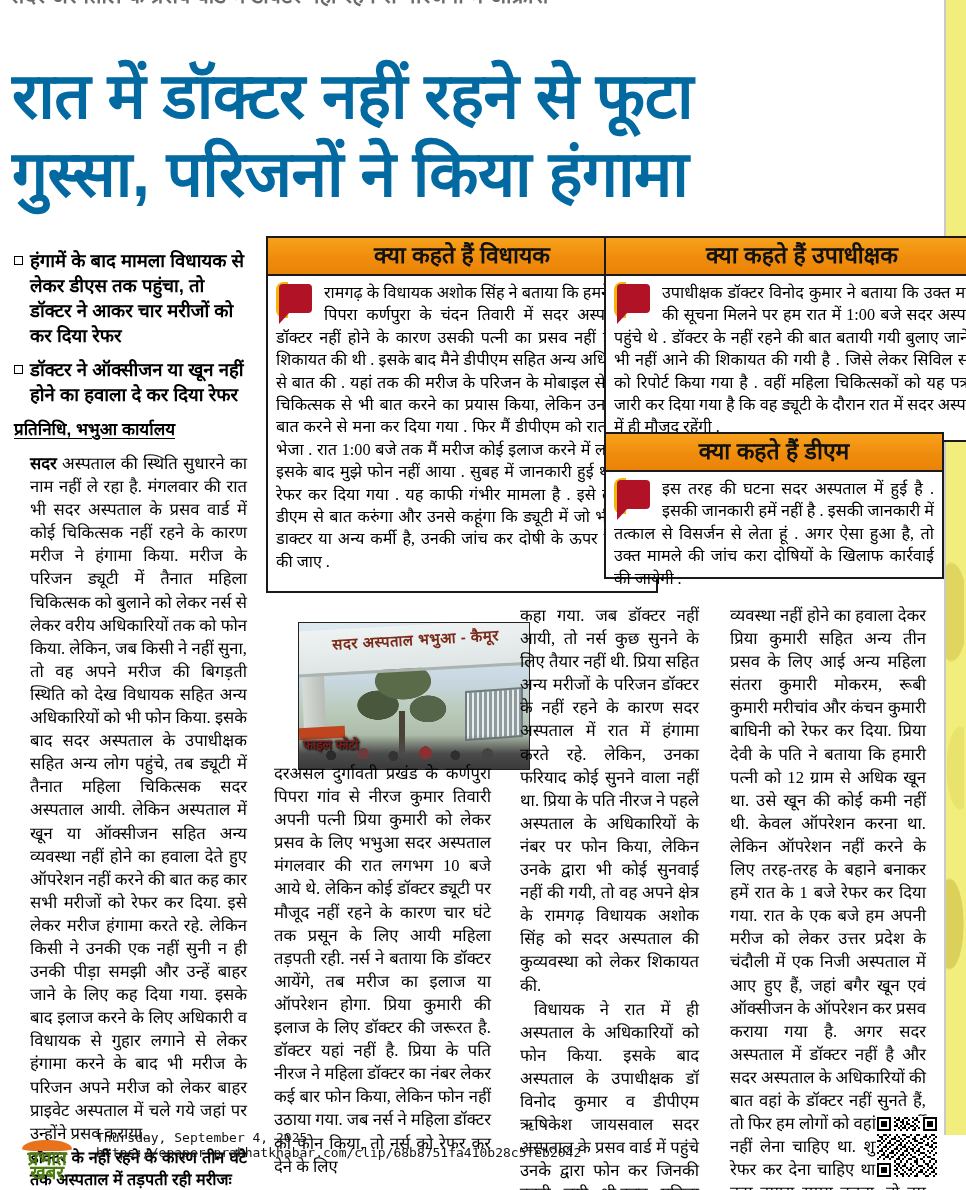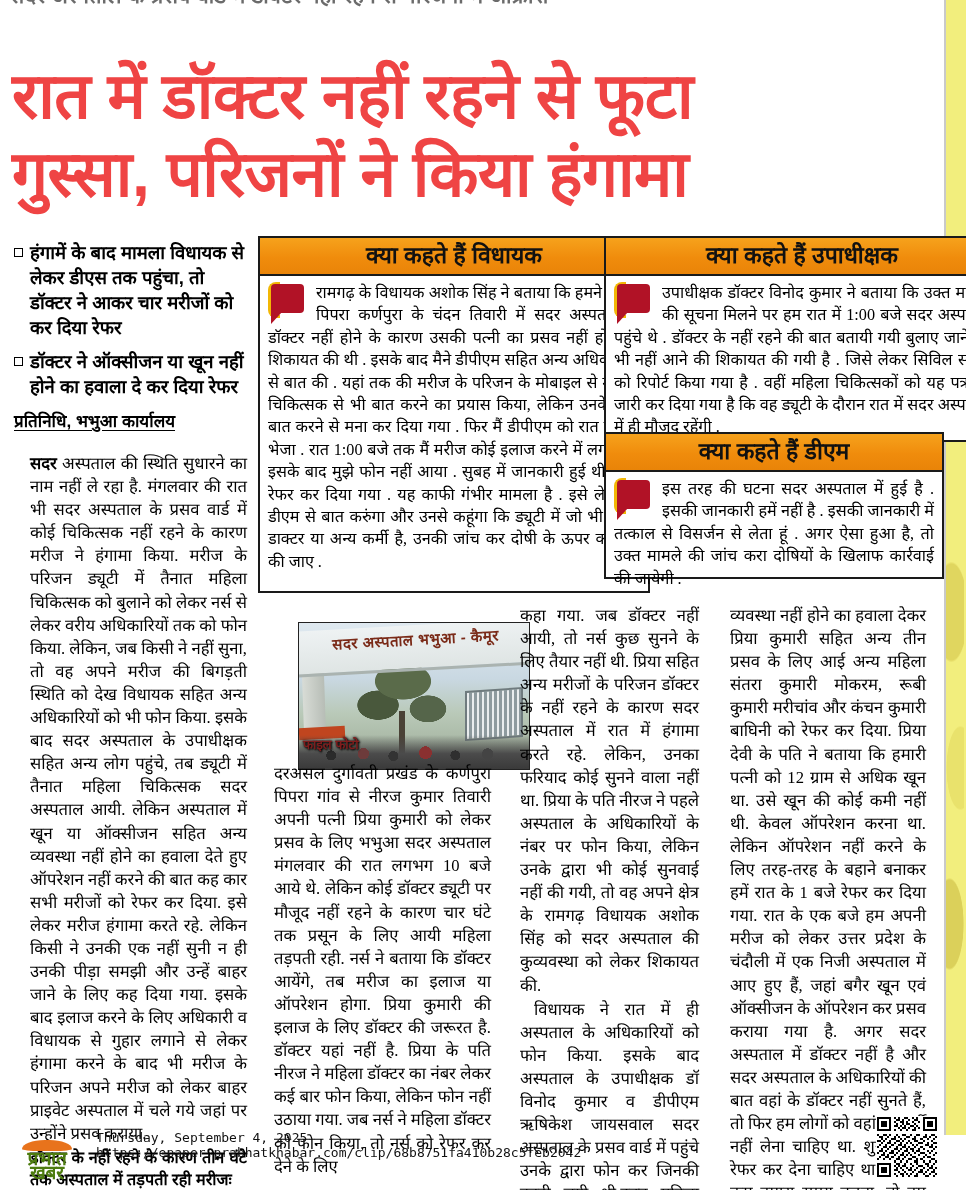--- a/index.html
+++ b/index.html
@@ -49,27 +49,27 @@
   }
 
   
   .headline {
     position: absolute; left: 12px; top: 14px; width: 906px;
     font-family: "Liberation Sans", sans-serif;
     font-weight: bold;
     font-size: 64px;
     line-height: 78px;
     letter-spacing: -0.5px;
-    color: #ef4444;
+    color: #0369a1;
   }
   .headline .hl-line { display: block; white-space: nowrap; }
 
   
   .bullets {
-    position: absolute; left: 14px; top: 240px; width: 232px;
+    position: absolute; left: 14px; top: 248px; width: 232px;
   }
   .bullet {
     display: flex; gap: 7px; margin-bottom: 9px;
   }
   .bullet .sq {
     flex: 0 0 auto; width: 9px; height: 9px;
     border: 1.6px solid #000; margin-top: 8px;
   }
   .bullet .btxt {
     font-family: "Liberation Sans", sans-serif;
@@ -278,21 +278,21 @@
     <span class="btxt">डॉक्टर ने ऑक्सीजन या खून नहीं होने का हवाला दे कर दिया रेफर</span>
   </div>
   <div class="byline">प्रतिनिधि, भभुआ कार्यालय</div>
 </div>
 
 <div class="col" style="left:14px; top:452px; width:233px;">
   <p><span class="lead-word">सदर</span><span> अस्पताल की स्थिति सुधारने का नाम नहीं ले रहा है. मंगलवार की रात भी सदर अस्पताल के प्रसव वार्ड में कोई चिकित्सक नहीं रहने के कारण मरीज ने हंगामा किया. मरीज के परिजन ड्यूटी में तैनात महिला चिकित्सक को बुलाने को लेकर नर्स से लेकर वरीय अधिकारियों तक को फोन किया. लेकिन, जब किसी ने नहीं सुना, तो वह अपने मरीज की बिगड़ती स्थिति को देख विधायक सहित अन्य अधिकारियों को भी फोन किया. इसके बाद सदर अस्पताल के उपाधीक्षक सहित अन्य लोग पहुंचे, तब ड्यूटी में तैनात महिला चिकित्सक सदर अस्पताल आयी. लेकिन अस्पताल में खून या ऑक्सीजन सहित अन्य व्यवस्था नहीं होने का हवाला देते हुए ऑपरेशन नहीं करने की बात कह कार सभी मरीजों को रेफर कर दिया. इसे लेकर मरीज हंगामा करते रहे. लेकिन किसी ने उनकी एक नहीं सुनी न ही उनकी पीड़ा समझी और उन्हें बाहर जाने के लिए कह दिया गया. इसके बाद इलाज करने के लिए अधिकारी व विधायक से गुहार लगाने से लेकर हंगामा करने के बाद भी मरीज के परिजन अपने मरीज को लेकर बाहर प्राइवेट अस्पताल में चले गये जहां पर उन्होंने प्रसव कराया.</span></p>
   <p class="subhead">डॉक्टर के नहीं रहने के कारण तीन घंटे तक अस्पताल में तड़पती रही मरीजः</p>
 </div>
 
-<div class="qbox" style="left:258px; top:236px; width:392px; height:357px;">
+<div class="qbox" style="left:266px; top:236px; width:392px; height:357px;">
   <div class="qbox-head">क्या कहते हैं विधायक</div>
   <div class="qbox-body">
     <span class="quote-icon">
       <span class="ring"></span>
         <span class="bub"></span>
         <span class="tail"></span>
     </span>
     <span>रामगढ़ के विधायक अशोक सिंह ने बताया कि हमने रात में पिपरा कर्णपुरा के चंदन तिवारी में सदर अस्पताल में डॉक्टर नहीं होने के कारण उसकी पत्नी का प्रसव नहीं होने की शिकायत की थी . इसके बाद मैने डीपीएम सहित अन्य अधिकारियों से बात की . यहां तक की मरीज के परिजन के मोबाइल से महिला चिकित्सक से भी बात करने का प्रयास किया, लेकिन उनके द्वारा बात करने से मना कर दिया गया . फिर मैं डीपीएम को रात में वहां भेजा . रात 1:00 बजे तक मैं मरीज कोई इलाज करने में लग रहा . इसके बाद मुझे फोन नहीं आया . सुबह में जानकारी हुई थी . उसे रेफर कर दिया गया . यह काफी गंभीर मामला है . इसे लेकर में डीएम से बात करुंगा और उनसे कहूंगा कि ड्यूटी में जो भी तैनात डाक्टर या अन्य कर्मी है, उनकी जांच कर दोषी के ऊपर कार्रवाई की जाए .</span>
   </div>
 </div>

